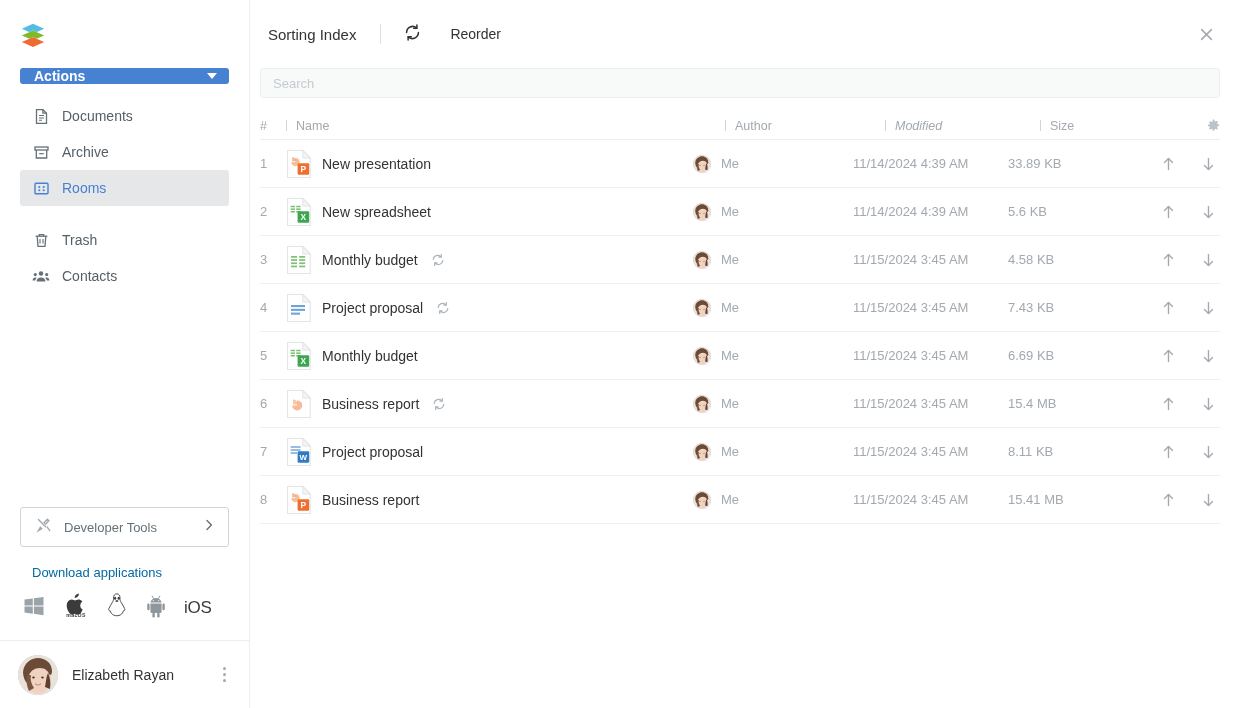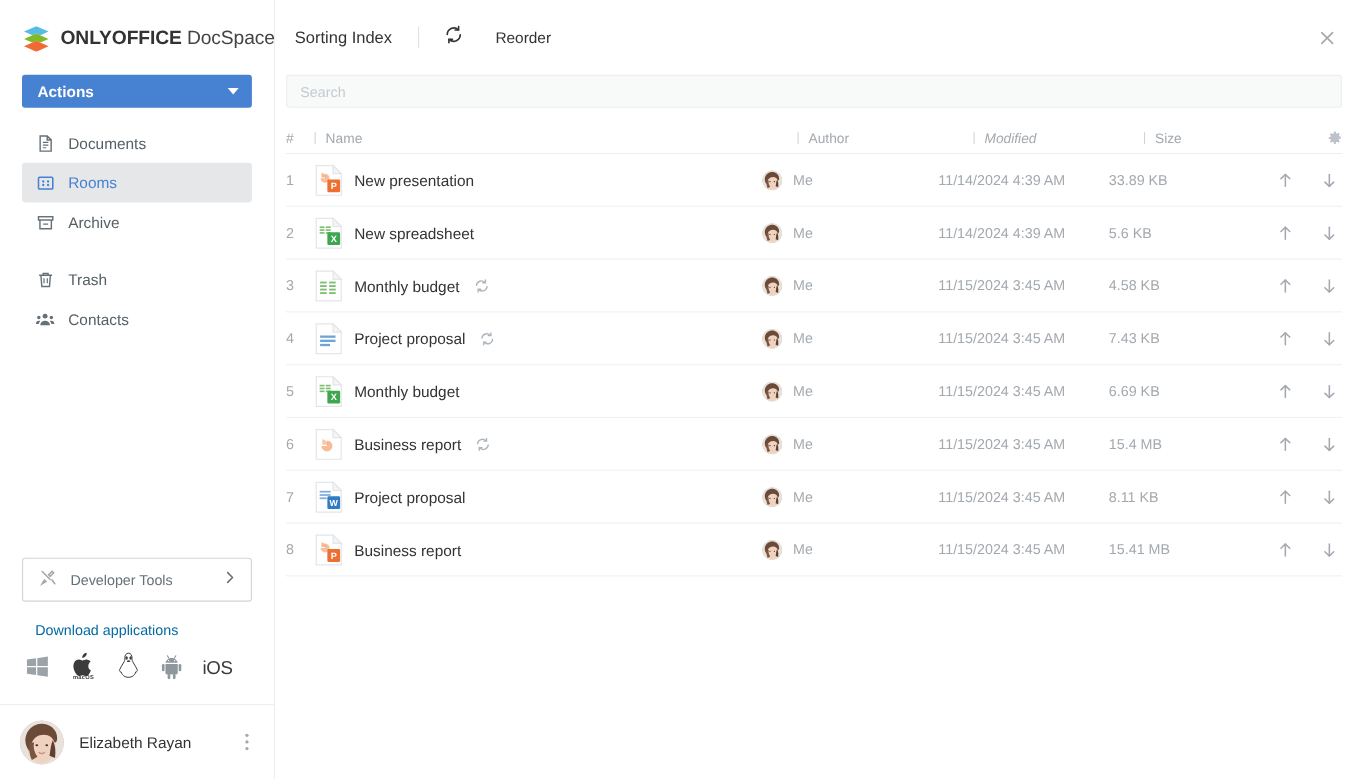--- a/index.html
+++ b/index.html
@@ -24,21 +24,21 @@
     display: flex; align-items: center; gap: 9px;
     padding: 16px 0 0 20px; height: 52px;
   }
   .brand-logo { width: 26px; height: 26px; display:block; }
   .brand-text { font-size: 17.5px; letter-spacing: -0.1px; color: #333; white-space: nowrap; }
   .brand-text b { font-weight: 700; color: #333; }
   .brand-text span { font-weight: 400; color: #444; }
 
   .actions-btn {
     margin: 16px 20px 0 20px;
-    height: 30px;
+    height: 16px;
     background: #4781d1;
     border-radius: 3px;
     display: flex; align-items: center; justify-content: space-between;
     padding: 0 12px 0 14px;
     color: #fff; font-size: 14px; font-weight: 700;
     cursor: pointer; user-select: none;
   }
   .caret { width:0;height:0;border-left:5px solid transparent;border-right:5px solid transparent;border-top:6px solid #fff; }
 
   .nav { margin-top: 14px; }
@@ -156,66 +156,63 @@
     <div class="brand">
       <span>
         <svg class="brand-logo" viewBox="0 0 28 28">
           <polygon points="14,3 26,8.3 14,13.6 2,8.3" fill="#55bce6"></polygon>
           <polygon points="14,10.2 26,15.5 14,20.8 2,15.5" fill="#fff"></polygon>
           <polygon points="14,10.2 26,15.5 14,20.8 2,15.5" fill="#7fba28"></polygon>
           <polygon points="14,17.4 26,22.7 14,28 2,22.7" fill="#fff"></polygon>
           <polygon points="14,17.4 26,22.7 14,28 2,22.7" fill="#f06a33"></polygon>
         </svg>
       </span>
-      <div class="brand-text">
-        <b>ONLYOFFICE</b><span>&nbsp;</span><span>DocSpace</span>
-      </div>
     </div>
 
     <div class="actions-btn">
       <span>Actions</span>
       <span class="caret"></span>
     </div>
 
     <nav class="nav">
       <div class="nav-group">
 
         <div class="nav-item">
           <span class="ico">
             <svg width="17" height="17" viewBox="0 0 17 17" fill="none" stroke="#657077" stroke-width="1.3">
               <path d="M3.5 1.6h6.4l3.6 3.6v10.2H3.5z"></path>
               <path d="M9.9 1.6v3.6h3.6"></path>
               <path d="M6 7.5h5M6 10h5M6 12.3h3" stroke-width="1.1"></path>
             </svg>
           </span>
           <span>Documents</span>
+        </div>
+
+        <div class="nav-item">
+          <span class="ico">
+            <svg width="17" height="17" viewBox="0 0 17 17" fill="none" stroke="#657077" stroke-width="1.3">
+              <rect x="2" y="3" width="13" height="3"></rect>
+              <path d="M3.3 6v8h10.4V6"></path>
+              <path d="M6.2 9.7h4.6" stroke-width="1.2"></path>
+            </svg>
+          </span>
+          <span>Archive</span>
         </div>
 
         <div class="nav-item active">
           <span class="ico">
             <svg width="17" height="17" viewBox="0 0 17 17" fill="none" stroke="#4781d1" stroke-width="1.4">
               <rect x="2" y="3.2" width="13" height="10.6" rx="1"></rect>
               <circle cx="6.3" cy="7" r="1.05" fill="#4781d1" stroke="none"></circle>
               <circle cx="10.7" cy="7" r="1.05" fill="#4781d1" stroke="none"></circle>
               <circle cx="6.3" cy="10.2" r="1.05" fill="#4781d1" stroke="none"></circle>
               <circle cx="10.7" cy="10.2" r="1.05" fill="#4781d1" stroke="none"></circle>
             </svg>
           </span>
           <span>Rooms</span>
-        </div>
-
-        <div class="nav-item">
-          <span class="ico">
-            <svg width="17" height="17" viewBox="0 0 17 17" fill="none" stroke="#657077" stroke-width="1.3">
-              <rect x="2" y="3" width="13" height="3"></rect>
-              <path d="M3.3 6v8h10.4V6"></path>
-              <path d="M6.2 9.7h4.6" stroke-width="1.2"></path>
-            </svg>
-          </span>
-          <span>Archive</span>
         </div>
 
         <div class="nav-gap"></div>
 
         <div class="nav-item">
           <span class="ico">
             <svg width="17" height="17" viewBox="0 0 17 17" fill="none" stroke="#657077" stroke-width="1.3">
               <path d="M2.6 4.2h11.8"></path>
               <path d="M6.3 4.2V2.6h4.4v1.6"></path>
               <path d="M4.2 4.2l.8 10.2h7l.8-10.2"></path>

